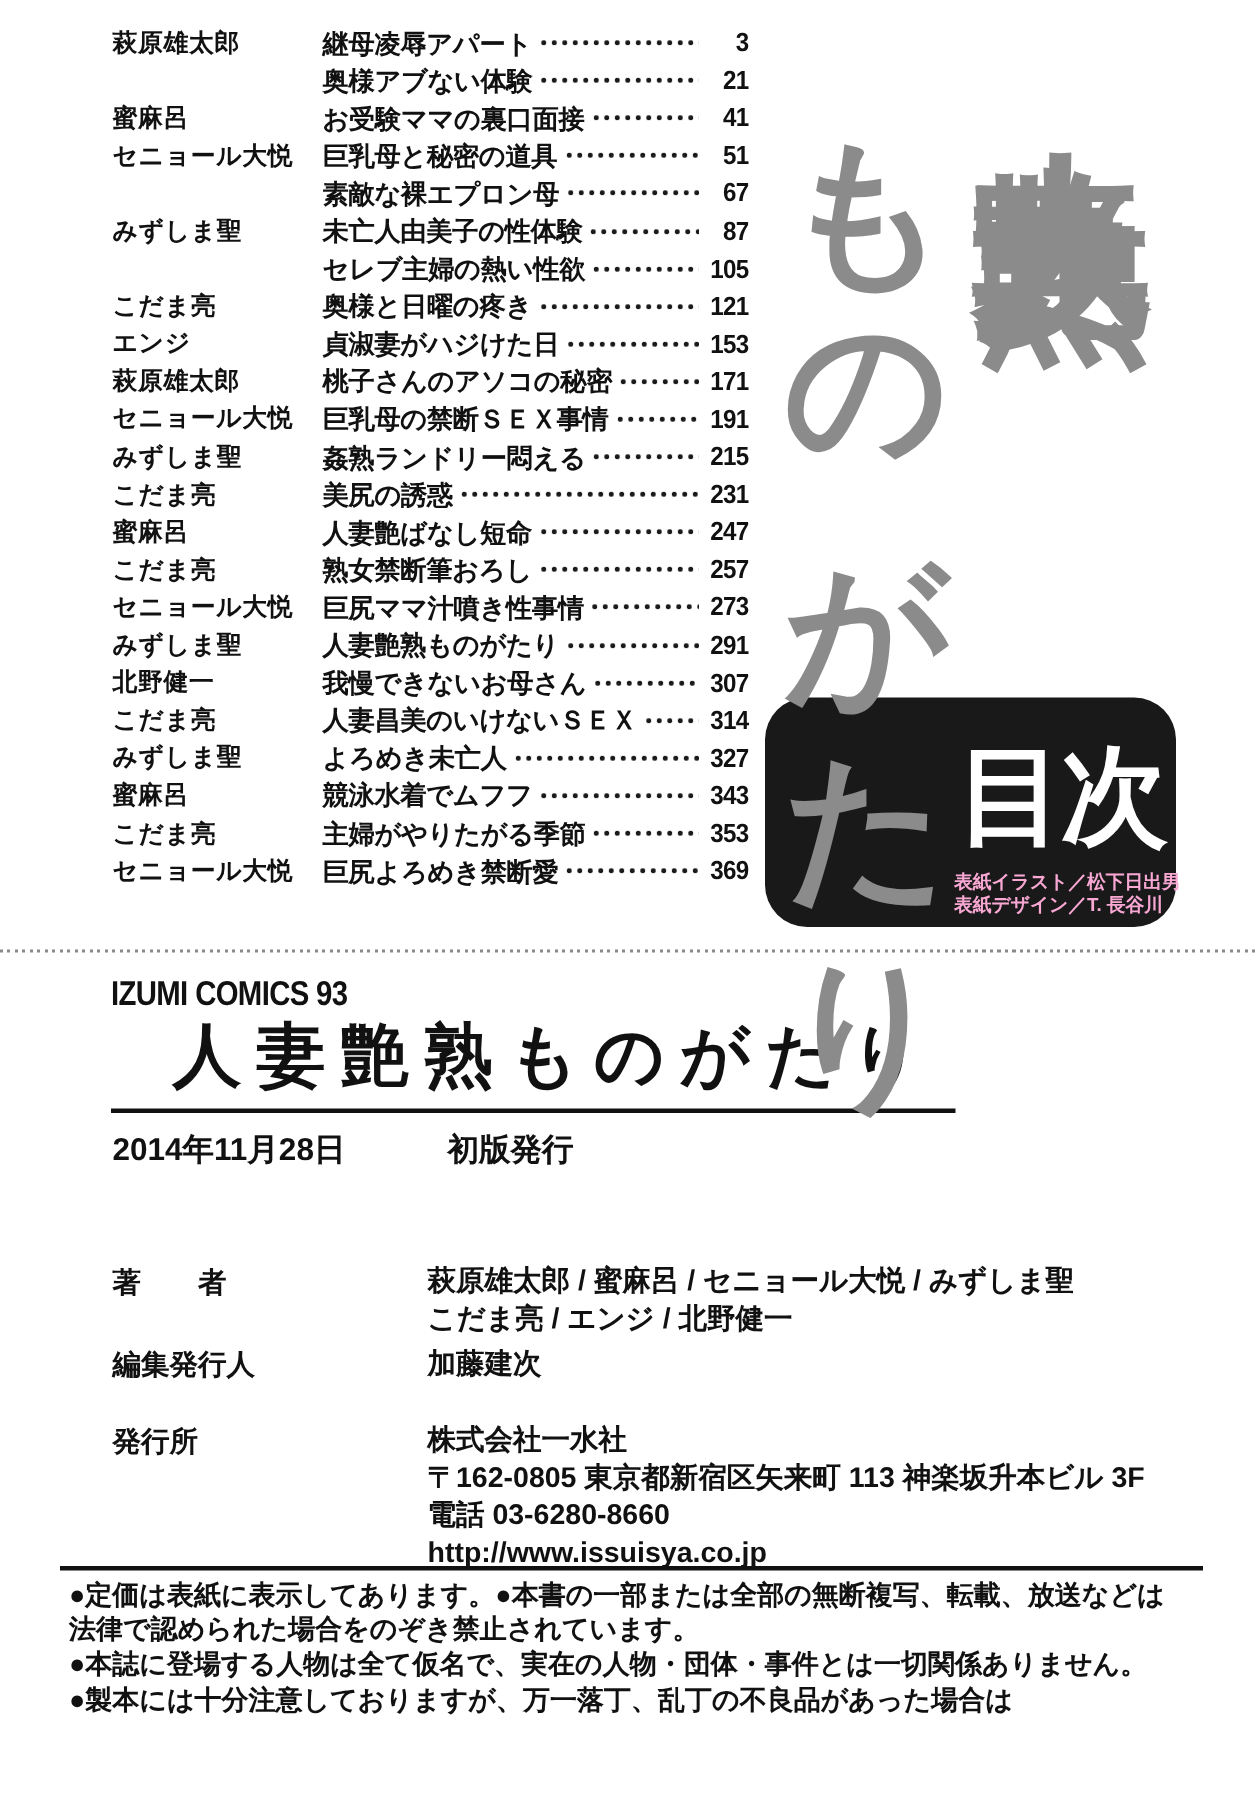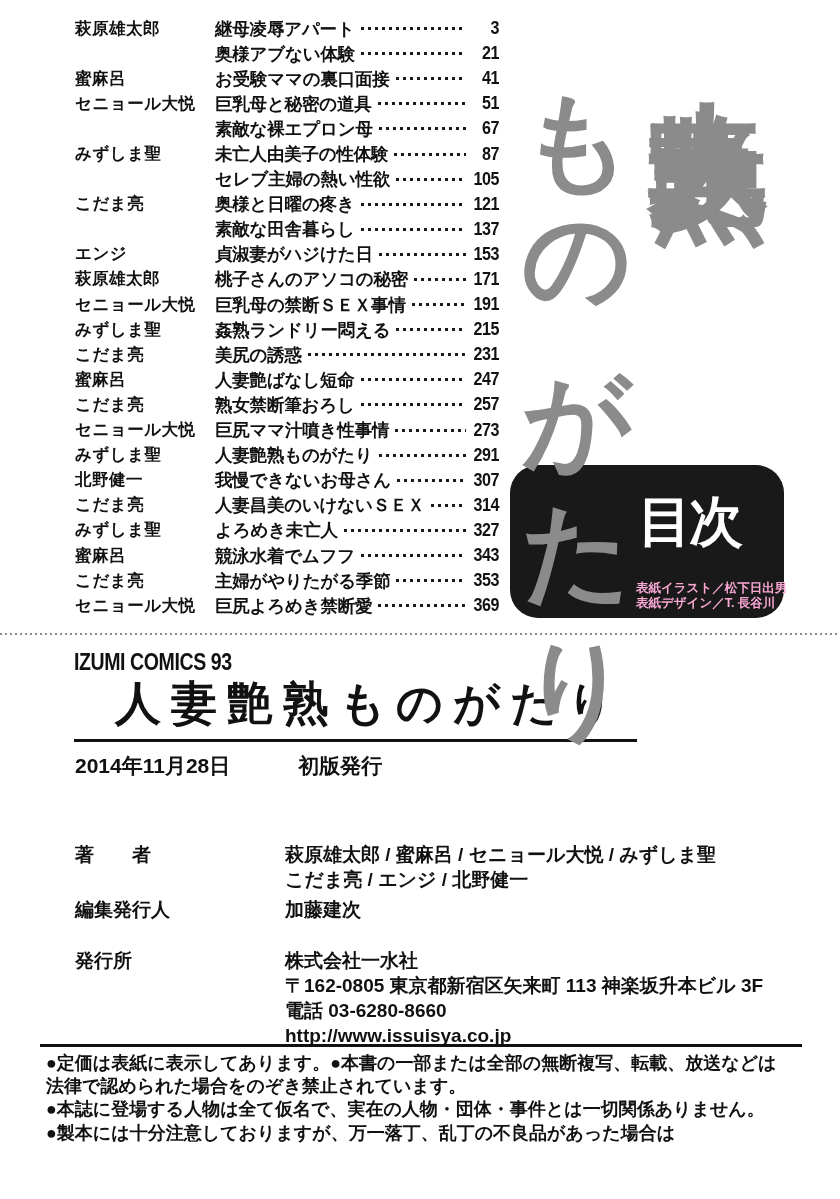--- a/index.html
+++ b/index.html
@@ -38,21 +38,21 @@
   }
   #vt-kanji{left:648px;top:6px;font-size:120px;letter-spacing:6px;}
   #vt-kana{left:523px;top:16px;font-size:108px;letter-spacing:14px;}
   
   #badge{
     position:absolute;left:510px;top:465px;width:274px;height:153px;
     border-radius:28px;z-index:1;
   }
   #badge-title{
     position:absolute;left:128px;top:30px;color:#fff;
-    font-family:"Liberation Serif",serif;font-weight:bold;font-size:54px;
+    font-family:"Liberation Serif",serif;font-weight:bold;font-size:72px;
     letter-spacing:-3px;line-height:1;white-space:nowrap;
   }
   #badge-credits{
     position:absolute;left:126px;top:116px;color:#f9a8d4;
     font-size:12.5px;font-weight:bold;line-height:15px;white-space:nowrap;
   }
   
   #sep-dotted{
     position:absolute;left:0;top:633px;width:840px;height:2px;
     background:repeating-linear-gradient(90deg,#8a8a8a 0 2px,transparent 2px 5px);
@@ -130,26 +130,20 @@
       <span class="toc-author"></span>
       <span class="toc-title">セレブ主婦の熱い性欲</span>
       <span class="toc-leader"></span>
       <span class="toc-page">105</span>
     </div>
     <div class="toc-row">
       <span class="toc-author">こだま亮</span>
       <span class="toc-title">奥様と日曜の疼き</span>
       <span class="toc-leader"></span>
       <span class="toc-page">121</span>
-    </div>
-    <div class="toc-row">
-      <span class="toc-author"></span>
-      <span class="toc-title">素敵な田舎暮らし</span>
-      <span class="toc-leader"></span>
-      <span class="toc-page">137</span>
     </div>
     <div class="toc-row">
       <span class="toc-author">エンジ</span>
       <span class="toc-title">貞淑妻がハジけた日</span>
       <span class="toc-leader"></span>
       <span class="toc-page">153</span>
     </div>
     <div class="toc-row">
       <span class="toc-author">萩原雄太郎</span>
       <span class="toc-title">桃子さんのアソコの秘密</span>

